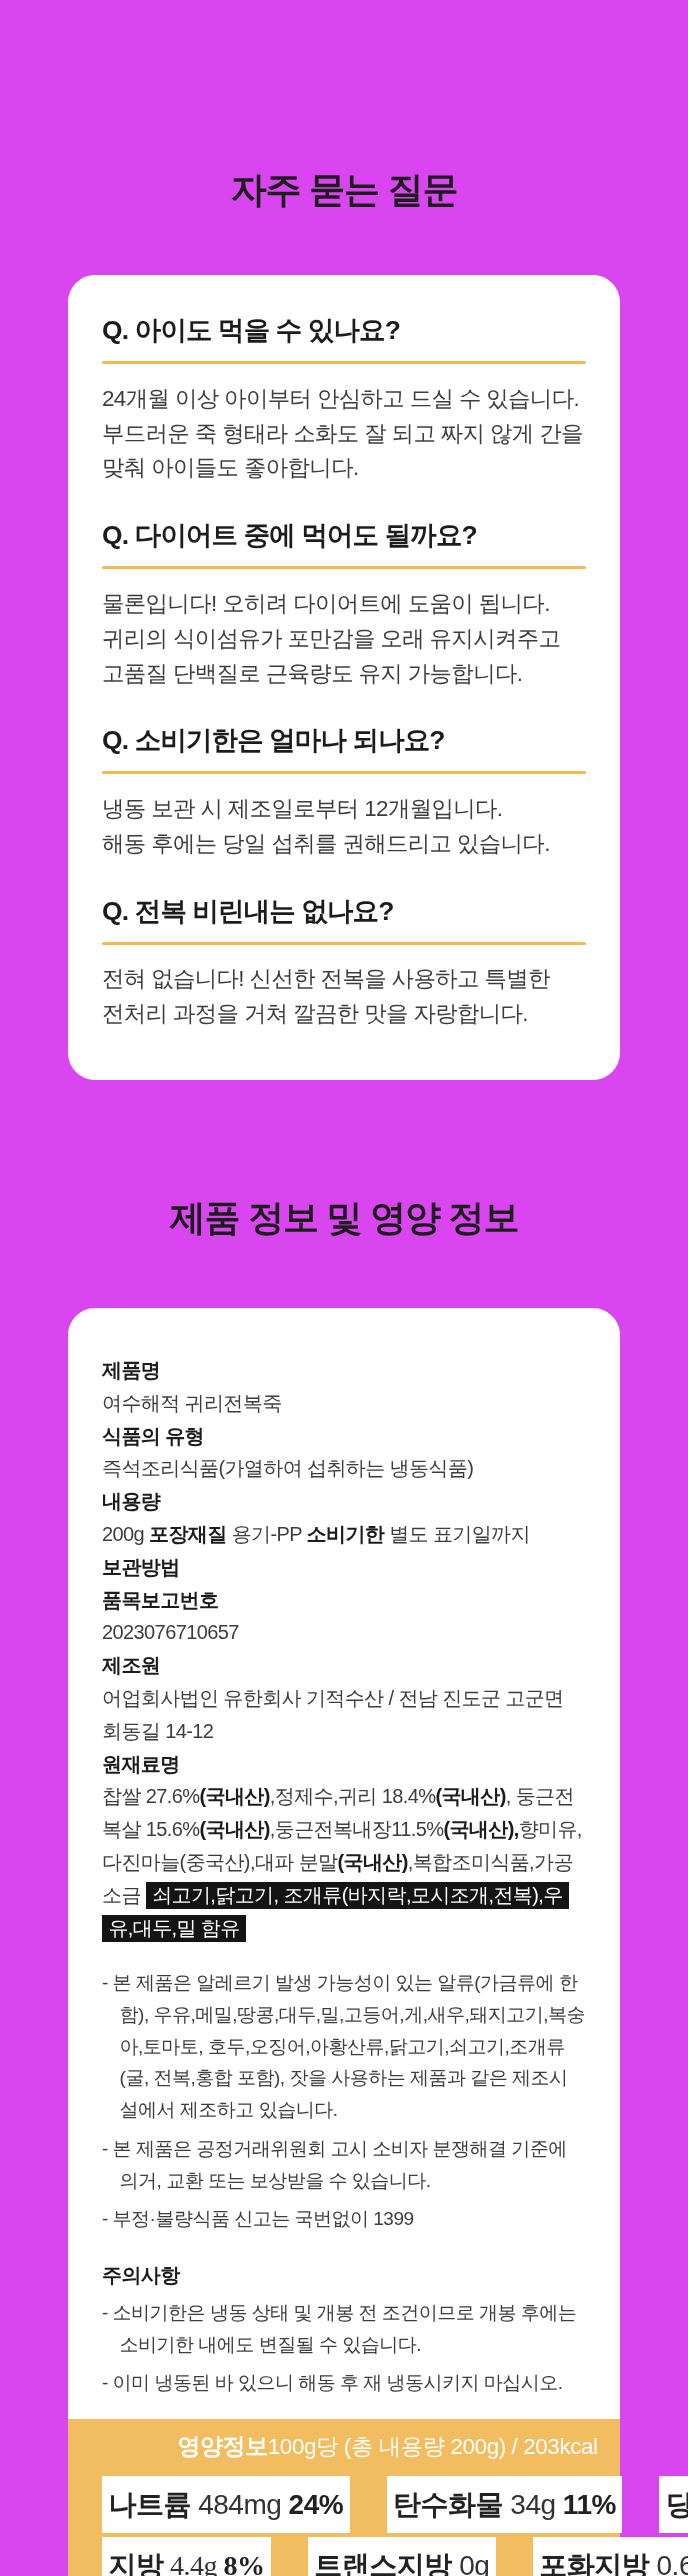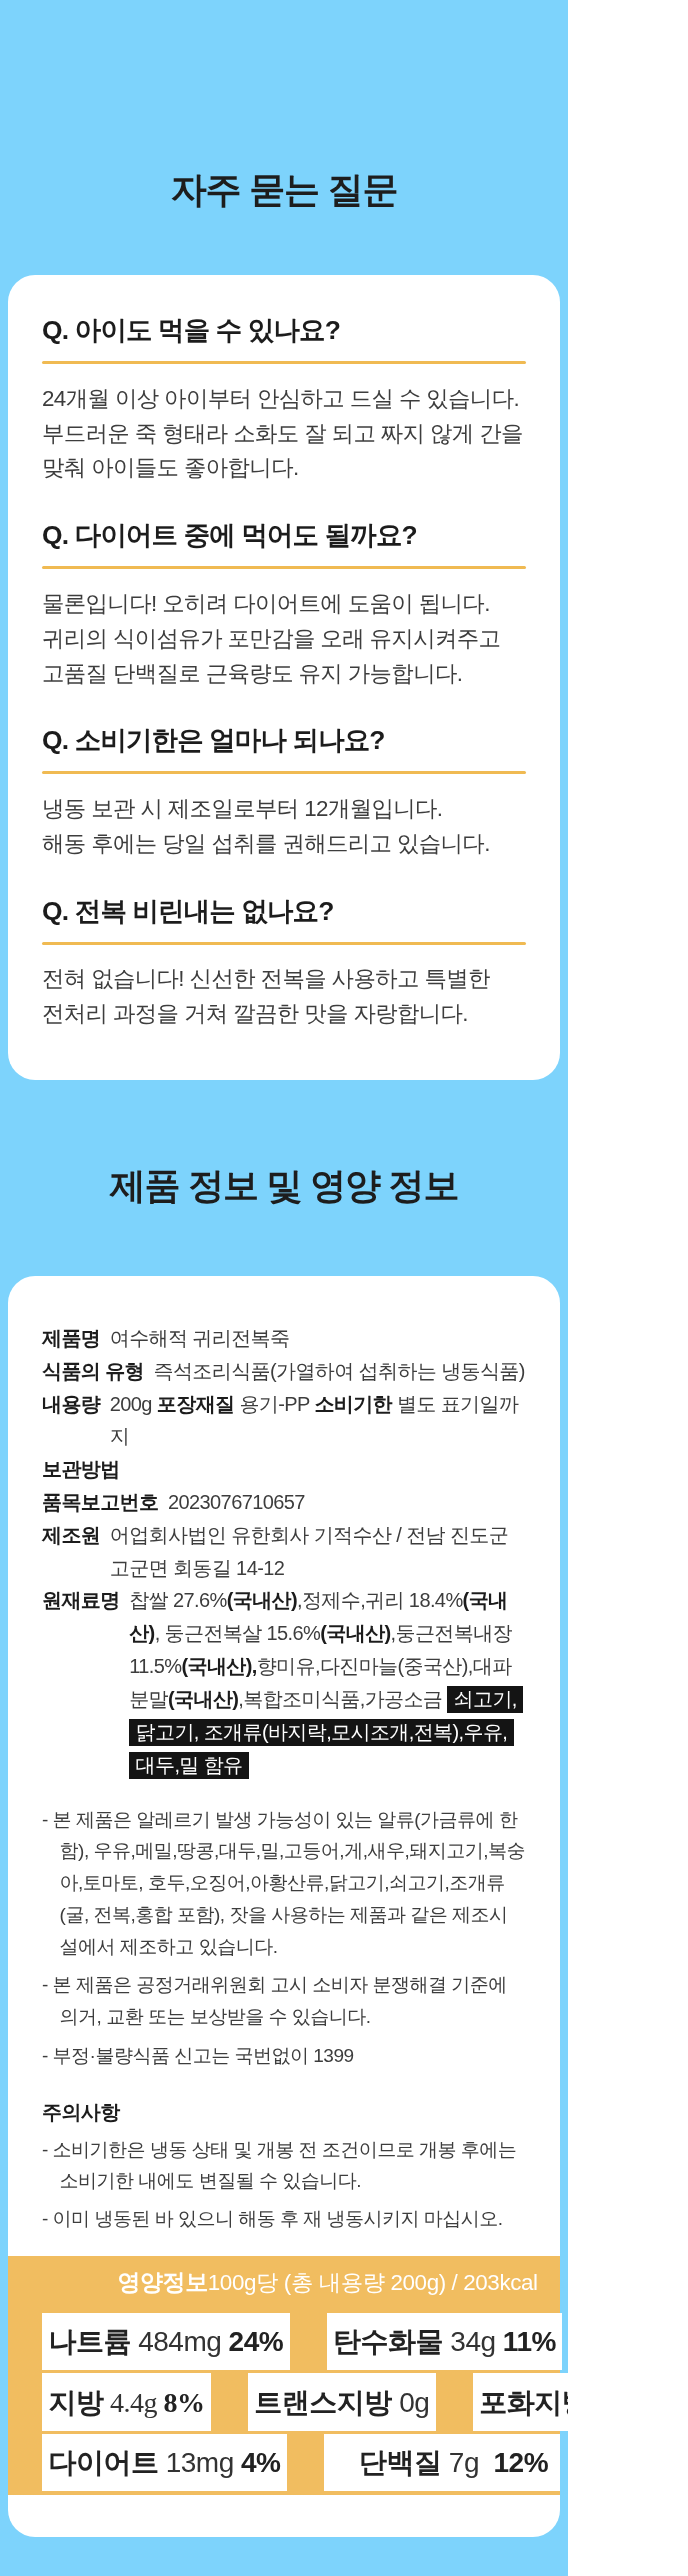--- a/index.html
+++ b/index.html
@@ -1,34 +1,34 @@
 <!DOCTYPE html>
 <html style="font-size:12.8px"><head>
 <meta charset="utf-8">
 <style>
   html,body{margin:0;padding:0;}
   body{font-family:"Liberation Sans","DejaVu Sans",sans-serif;}
-  .page{width:568px;height:2576px;background:#7dd3fc;overflow:hidden;position:relative;}
+  .page{width:688px;height:2576px;background:#d946ef;overflow:hidden;position:relative;}
 
   .section-title{margin:0;text-align:center;font-size:36px;font-weight:800;
     color:#1D1D1D;letter-spacing:-1.2px;line-height:1.2;}
   #faq-title{padding-top:168px;}
-  #product-title{padding-top:84px;}
+  #product-title{padding-top:116px;}
 
   .card{width:552px;margin:0 auto;background:#FFFFFF;border-radius:27px;box-sizing:border-box;}
   .faq-card{margin-top:64px;padding:40px 34px 48px;}
   .product-card{margin-top:69px;padding:46px 34px 42px;}
 
   .faq-item{margin-top:34px;}
   .faq-item:first-child{margin-top:0;}
   .faq-q{font-size:26.4px;font-weight:800;color:#1C1C1C;letter-spacing:-0.8px;line-height:1.2;}
   .faq-divider{height:3.2px;background:#F0BA52;margin:14.4px 0 17.6px;border-radius:1.6px;}
   .faq-a{font-size:22.4px;line-height:1.55;color:#3D3D3D;letter-spacing:-0.6px;white-space:pre-line;}
 
-  .spec-line{display:flex;font-size:20px;line-height:1.64;color:#3D3D3D;letter-spacing:-0.6px;}
+  .spec-line{display:flex;font-size:20px;line-height:1.64;color:#3D3D3D;letter-spacing:-0.6px;flex-direction:column;}
   .spec-label{font-weight:800;color:#1C1C1C;flex-shrink:0;margin-right:9.6px;white-space:nowrap;}
   .spec-value{flex:1;min-width:0;}
   .b{font-weight:800;color:#1C1C1C;}
   .hl{background:#141414;color:#FFFFFF;padding:1.6px 6.4px 3.2px;
       -webkit-box-decoration-break:clone;box-decoration-break:clone;}
 
   .notes{margin-top:22.4px;}
   .note{font-size:19px;line-height:1.68;color:#3D3D3D;letter-spacing:-0.5px;
         padding-left:17.6px;text-indent:-17.6px;margin-top:6.4px;}
   .note:first-child{margin-top:0;}

